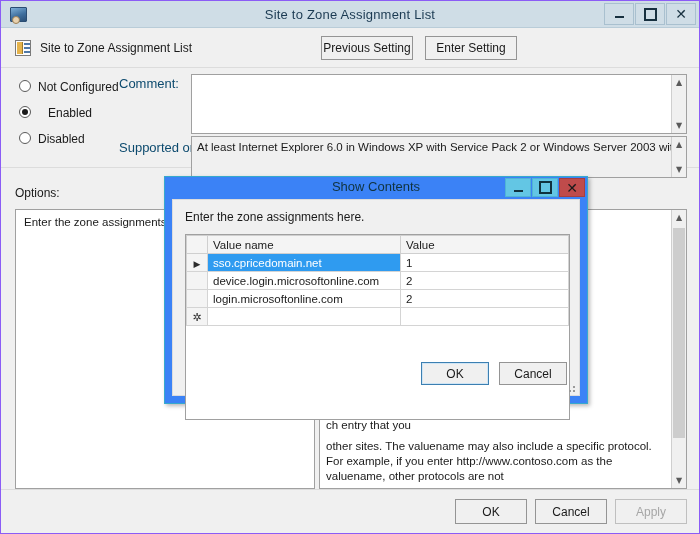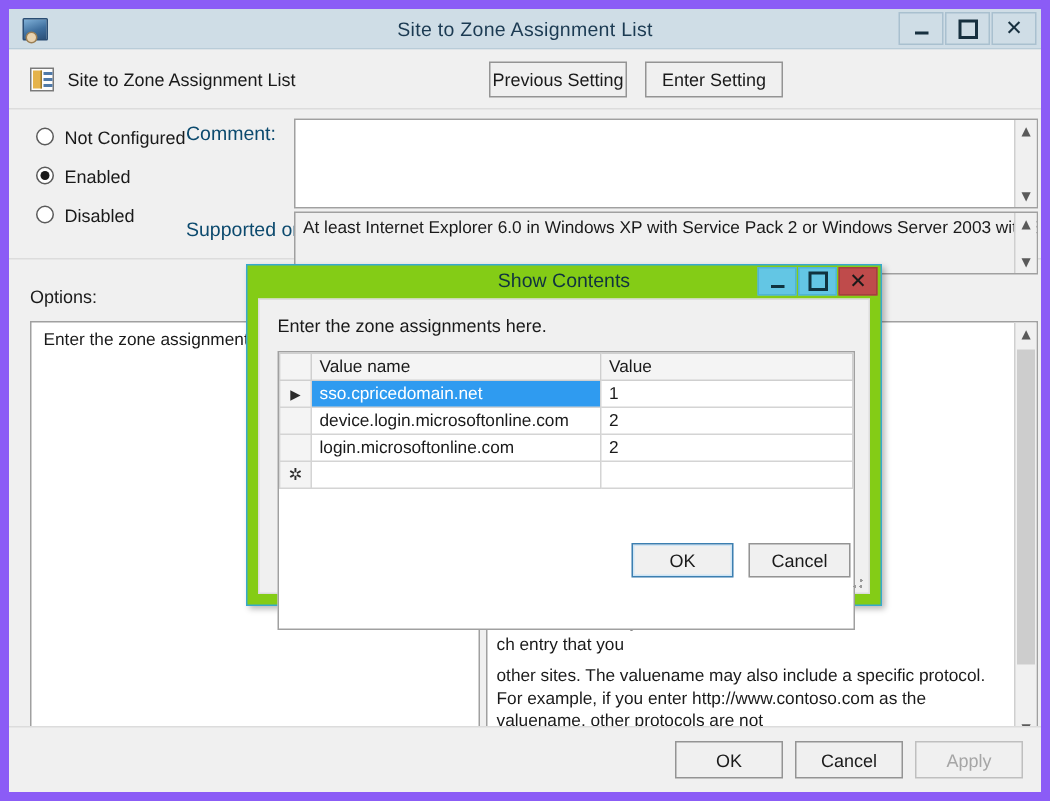--- a/index.html
+++ b/index.html
@@ -10,21 +10,21 @@
     background: #ffffff;
     font-family: "Liberation Sans", sans-serif;
   }
 
   
   #main-window {
     position: absolute;
     left: 0; top: 0;
     width: 700px; height: 534px;
     background: #f0f0f0;
-    border: 6px solid #8b5cf6;
+    border: 1px solid #8b5cf6;
   }
 
   
   #main-titlebar {
     position: relative;
     height: 27px;
     background: #cfdde6;
     border-bottom: 1px solid #b9ccd8;
     display: flex;
     align-items: center;
@@ -230,21 +230,21 @@
     position:absolute; right: 12px; top: 9px;
     display:flex; gap: 8px;
   }
   #main-footer .gbtn { min-width: 72px; height: 25px; }
 
   
   #modal {
     position: absolute;
     left: 164px; top: 176px;
     width: 424px; height: 228px;
-    background: #84cc16;
+    background: #3b82f6;
     border: 1px solid #36a9cd;
     box-shadow: 2px 2px 4px rgba(0,0,0,.28);
   }
   #modal-titlebar {
     position: relative;
     height: 22px;
   }
   #modal-titlebar .title-text {
     position:absolute; left:0; right:0; top:2px;
     text-align:center;
@@ -349,21 +349,21 @@
       <div class="gbtn">Previous Setting</div>
       <div class="gbtn">Enter Setting</div>
     </div>
   </div>
 
   <div id="state-area">
     <div class="radio-row" style="left:18px; top:12px;">
       <span class="radio"></span>
       <span>Not Configured</span>
     </div>
-    <div class="radio-row" style="left:18px; top:38px;">
+    <div class="radio-row" style="left:18px; top:38px;gap:10px;">
       <span class="radio checked"></span>
       <span>Enabled</span>
     </div>
     <div class="radio-row" style="left:18px; top:64px;">
       <span class="radio"></span>
       <span>Disabled</span>
     </div>
 
     <div class="field-label" style="left:118px; top:8px;">Comment:</div>
     <div class="text-box" style="left:190px; top:6px; width:496px; height:60px;">

